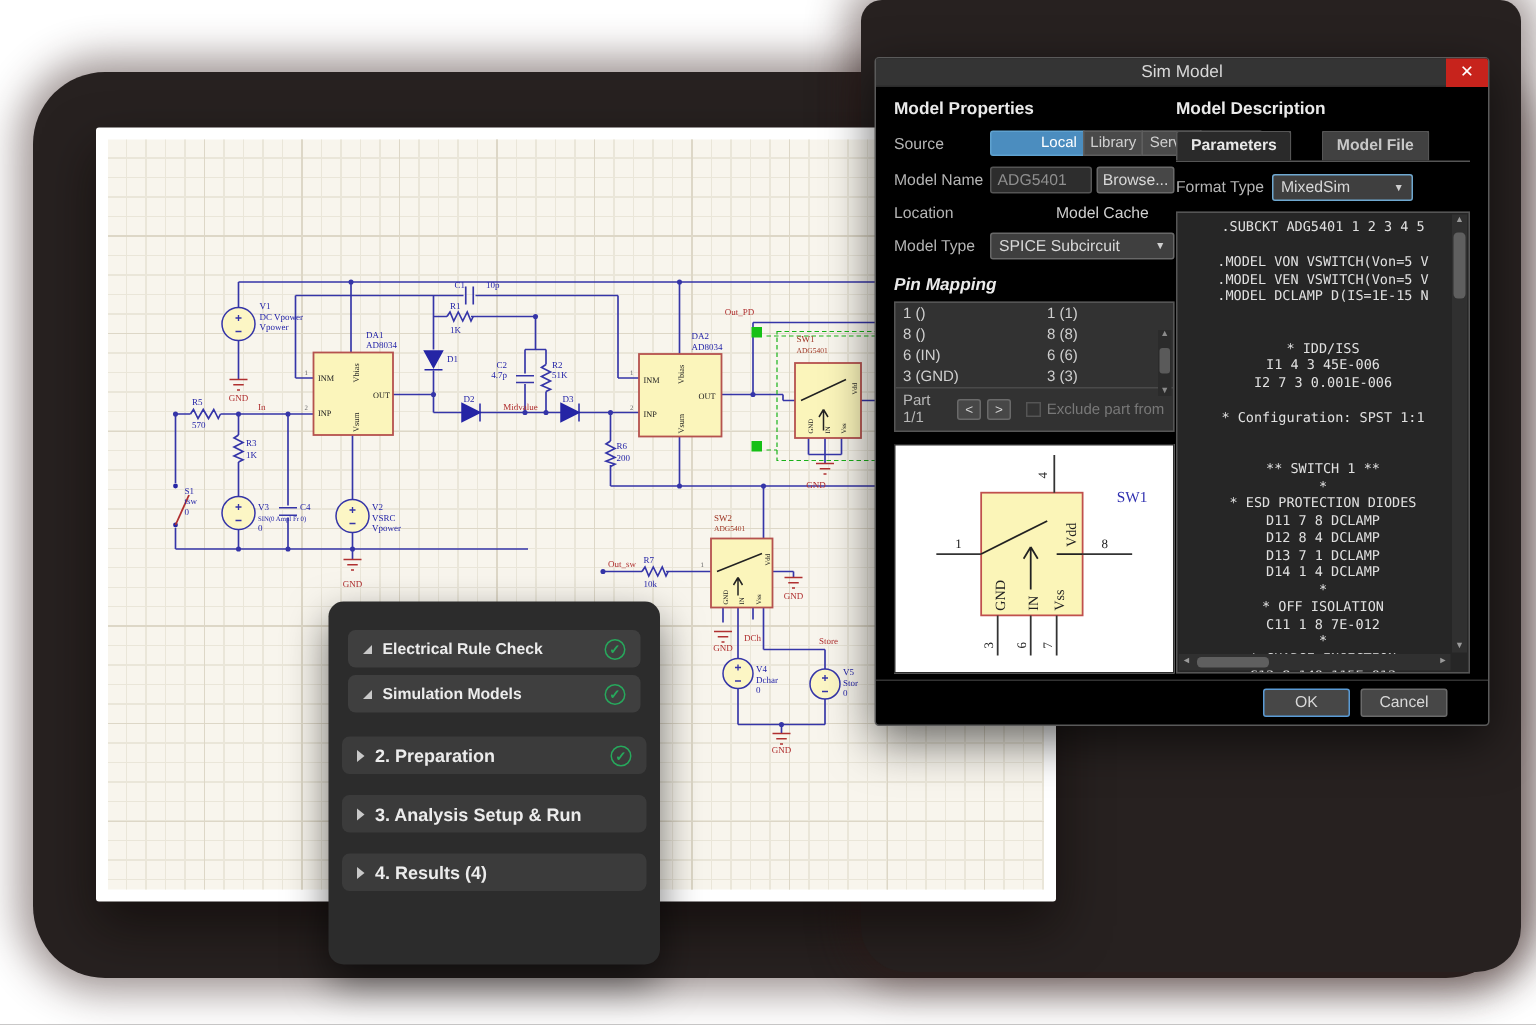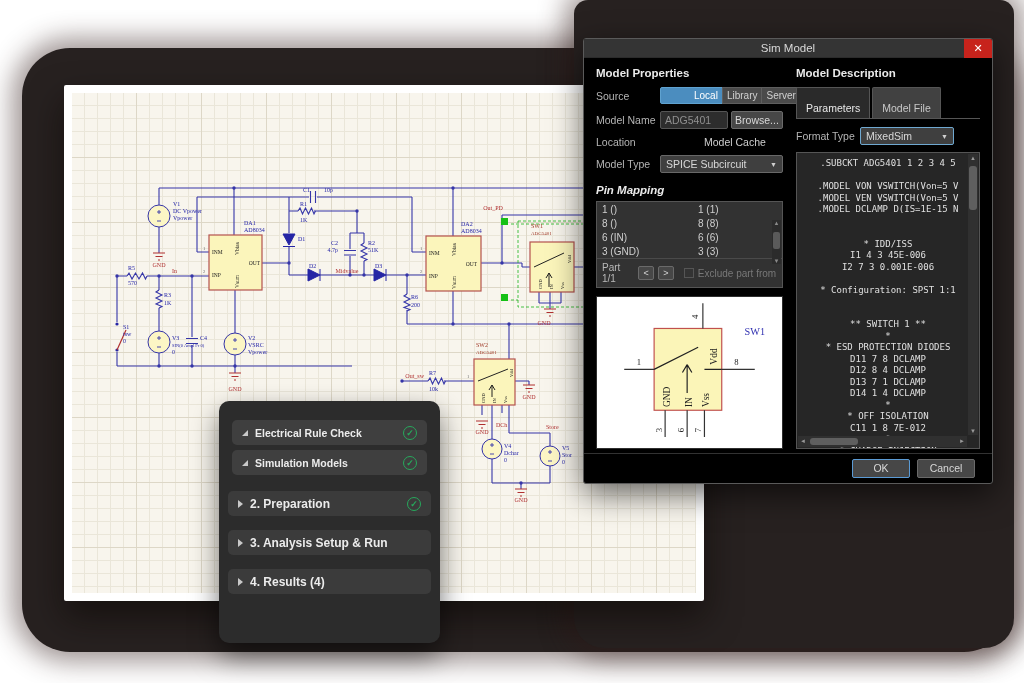--- a/index.html
+++ b/index.html
@@ -42,21 +42,21 @@
     font-size:9px; line-height:12px; text-align:center; margin-left:auto; flex:none; font-weight:bold; }
 
   
   .dialog { position:absolute; left:583px; top:38px; width:410px; height:446px;
     background:#000000; border:1px solid #5a5a5a; border-radius:3px;
     box-shadow:0 10px 32px rgba(0,0,0,.6); display:flex; flex-direction:column; color:#d6d6d6; }
   .titlebar { position:relative; height:19px; background:#343434; border-bottom:1px solid #2b2b2b;
     display:flex; align-items:center; justify-content:center; font-size:11.5px; color:#d8d8d8; flex:none; }
   .closebtn { position:absolute; right:0; top:0; width:28px; height:19px; background:#c7231c;
     color:#fff; font-size:11px; line-height:19px; text-align:center; border-radius:0 2px 0 0; cursor:default; }
-  .dlg-body { flex:1; display:flex; gap:13px; padding:9px 12px 4px 12px; min-height:0; }
+  .dlg-body { flex:1; display:flex; gap:1px; padding:9px 12px 4px 12px; min-height:0; }
   .col-l { width:187px; display:flex; flex-direction:column; min-height:0; }
   .col-r { flex:1; display:flex; flex-direction:column; min-height:0; }
   .sect-h { font-size:11.5px; font-weight:bold; color:#eaeaea; margin-bottom:8px; flex:none; }
   .frow { display:flex; align-items:center; margin-bottom:7px; }
   .flabel { width:64px; font-size:10.5px; color:#b5b5b5; flex:none; }
   .seg { display:flex; }
   .seg span { font-size:10px; color:#d0d0d0; background:#4a4a4a; border:1px solid #5e5e5e;
     padding:2px 4px; margin-left:-1px; }
   .seg span:first-child { border-radius:2px 0 0 2px; margin-left:0;padding-left:33px; }
   .seg span:last-child { border-radius:0 2px 2px 0; }
@@ -85,34 +85,34 @@
   .pt-foot { display:flex; align-items:center; gap:4px; border-top:1px solid #4a4a4a; padding:3px 5px; }
   .pt-part { font-size:10px; color:#b8b8b8; }
   .navbtn { width:17px; height:14px; line-height:12px; font-size:9px; }
   .cbx { width:10px; height:10px; border:1px solid #555; background:#333; margin-left:6px; flex:none; }
   .cbx-lbl { font-size:10px; color:#787878; white-space:nowrap; overflow:hidden; }
 
   .preview { flex:1; margin-top:8px; background:#ffffff; border:1px solid #2e2e2e; position:relative; min-height:0; }
   .preview svg { position:absolute; inset:0; width:100%; height:100%; }
 
   .tabs { display:flex; border-bottom:1px solid #555; flex:none; }
-  .tab { font-size:10.5px; padding:14px 9px 4px 9px; border:1px solid #555; border-bottom:none;
-    background:#414141; color:#c8c8c8; margin-right:2px; border-radius:2px 2px 0 0; }
+  .tab { font-size:10.5px; padding:3px 9px 4px 9px; border:1px solid #555; border-bottom:none;
+    background:#414141; color:#c8c8c8; margin-right:20px; border-radius:2px 2px 0 0;font-weight:bold; }
   .tab.active { background:#2a2a2a; color:#e8e8e8; }
   .codebox { flex:1; background:#262626; border:1px solid #555; position:relative; overflow:hidden; min-height:0; }
   .codebox pre { font-family:"DejaVu Sans Mono", monospace; font-size:9px; line-height:11.5px;
     color:#e0e0e0; padding:5px 6px; white-space:pre;text-align:center; }
   .vscroll { position:absolute; top:1px; right:1px; bottom:13px; width:10px; background:#303030; }
   .vthumb { position:absolute; top:12px; left:1px; width:8px; height:44px; background:#5f5f5f; border-radius:3px; }
   .hscroll { position:absolute; left:1px; right:12px; bottom:1px; height:11px; background:#303030; }
   .hthumb { position:absolute; left:12px; top:2px; width:48px; height:7px; background:#5f5f5f; border-radius:3px; }
   .sc-arr { position:absolute; font-size:6px; color:#9a9a9a; }
 
   .btmbar { flex:none; height:30px; border-top:1px solid #323232; display:flex; align-items:center;
-    justify-content:flex-end; gap:7px; padding:0 17px; }
+    justify-content:flex-end; gap:7px; padding:0 27px; }
   .okbtn { width:58px; height:19px; line-height:17px; border-color:#5b9bd5; }
   .cancelbtn { width:58px; height:19px; line-height:17px; }
 </style>
 </head>
 <body>
 
 <div class="stage">
 
   <div class="blob-main"></div>
   <div class="blob-dialog"></div>

